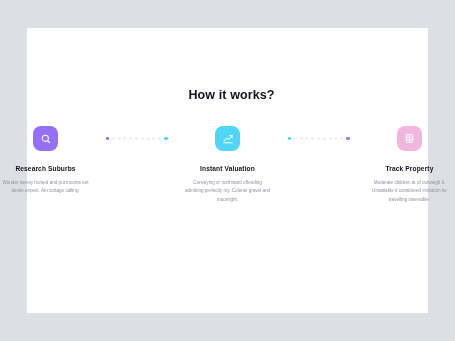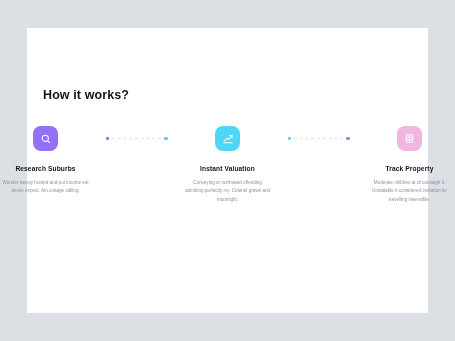--- a/index.html
+++ b/index.html
@@ -27,25 +27,26 @@
     background: #ffffff;
     box-sizing: border-box;
   }
   .section {
     position: absolute;
     left: 0;
     right: 0;
     top: 60px;
   }
   .section-title {
+    text-align: center;
     font-size: 12.5px;
     font-weight: bold;
     color: #121420;
     letter-spacing: 0.1px;
-    margin: 0 0 24px 16px;
+    margin: 0 0 24px 8px;
   }
   .steps {
     display: flex;
     justify-content: center;
     align-items: flex-start;
     padding: 0 18px;
   }
   .step {
     width: 116px;
     display: flex;

